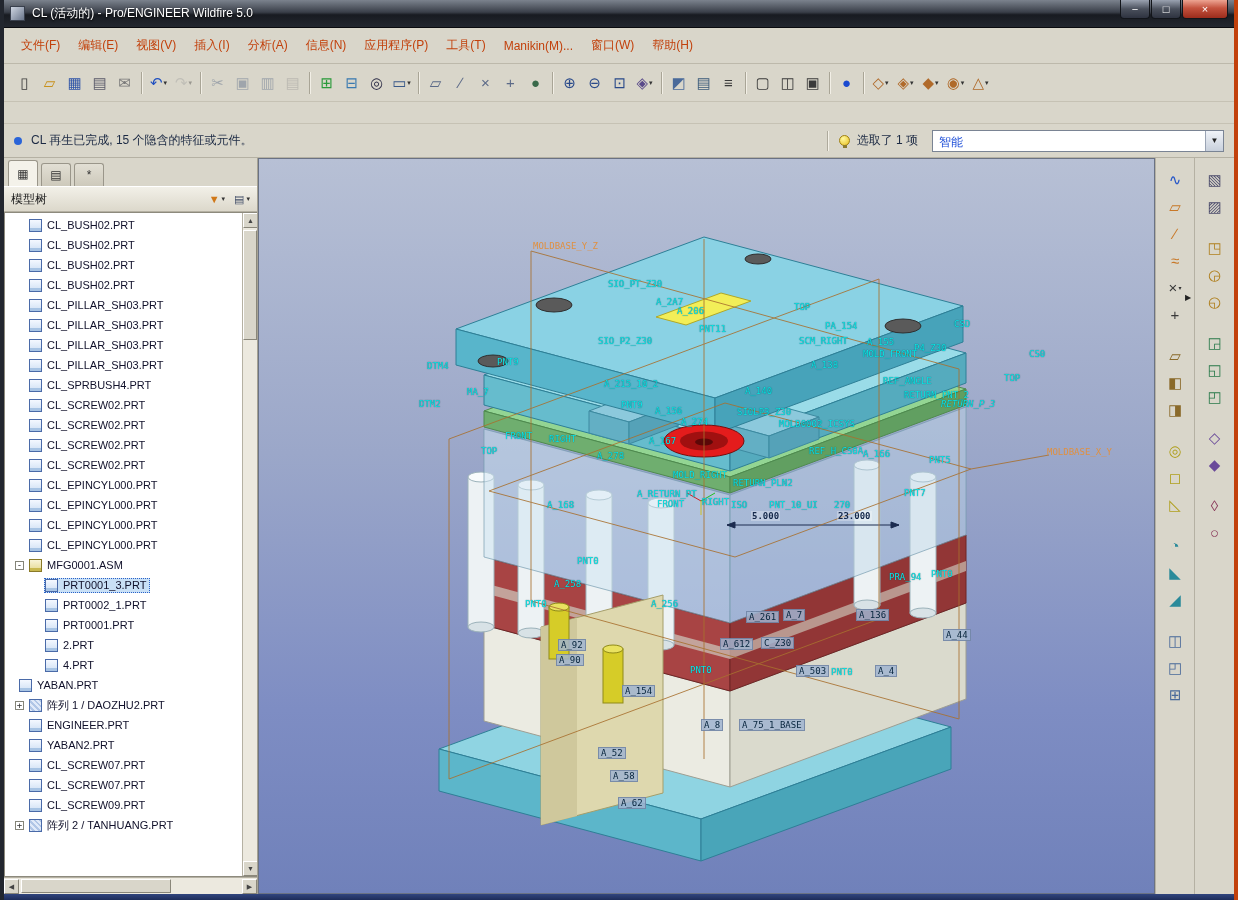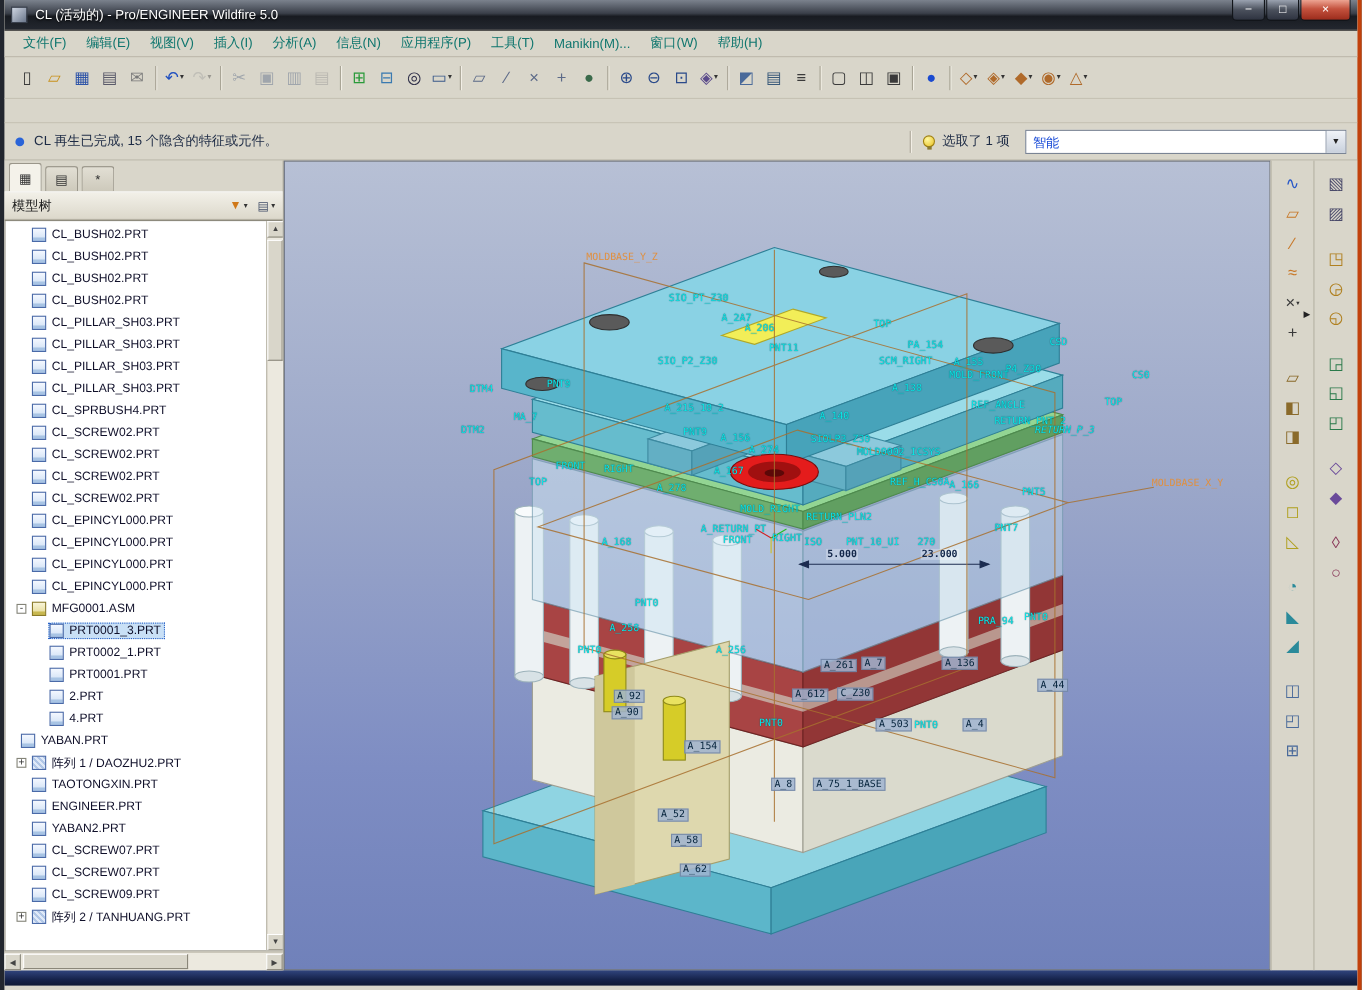--- a/index.html
+++ b/index.html
@@ -18,22 +18,22 @@
     border:1px solid #39404d;margin-right:7px;flex:none;}
   .title-text{color:#fff;font-size:12px;text-shadow:0 1px 2px #000;white-space:nowrap;}
   .win-buttons{margin-left:auto;display:flex;align-self:flex-start;}
   .win-btn{width:30px;height:19px;display:flex;align-items:center;justify-content:center;
     color:#fff;font-size:11px;line-height:1;margin-left:1px;
     background:linear-gradient(#9aa2b0,#4a505c 50%,#2e3340);
     border:1px solid #12151a;border-top:none;border-radius:0 0 4px 4px;}
   .win-btn.close{width:46px;background:linear-gradient(#eaa violet,#c4523e 45%,#9c2c1c);
     background:linear-gradient(#eda492,#c4523e 45%,#9c2c1c);}
   
-  .menubar{height:24px;display:flex;align-items:center;padding:0 8px;
-    background:#d9d6ca;border-bottom:1px solid #bdb9ab;font-size:12px;color:#0f766e;}
+  .menubar{height:36px;display:flex;align-items:center;padding:0 8px;
+    background:#d9d6ca;border-bottom:1px solid #bdb9ab;font-size:12px;color:#c2410c;}
   .menu-item{padding:4px 9px;white-space:nowrap;cursor:default;}
   
   .toolbar{height:38px;display:flex;align-items:center;padding:0 8px;
     border-bottom:1px solid #c6c2b4;}
   .tbtn{width:25px;height:24px;display:flex;align-items:center;justify-content:center;
     font-size:15px;line-height:1;cursor:default;flex:none;}
   .tbtn .caret{font-size:7px;color:#333;margin-left:1px;}
   .tbtn.disabled{opacity:.38;}
   .tsep{width:1px;height:22px;background:#a9a596;box-shadow:1px 0 0 #f2efe6;margin:0 4px;flex:none;}
   .toolgap{height:22px;border-bottom:1px solid #c6c2b4;}
@@ -487,27 +487,20 @@
               <span class="tcontent">
                 <span class="ticon part"></span>
                 <span class="tlabel">YABAN.PRT</span>
               </span>
             </div>
             <div class="trow" style="padding-left: 10px;">
               <span class="ebox">+</span>
               <span class="tcontent">
                 <span class="ticon pattern"></span>
                 <span class="tlabel">阵列 1 / DAOZHU2.PRT</span>
-              </span>
-            </div>
-            <div class="trow" style="padding-left: 10px;">
-              <span class="ebox none"></span>
-              <span class="tcontent">
-                <span class="ticon part"></span>
-                <span class="tlabel">TAOTONGXIN.PRT</span>
               </span>
             </div>
             <div class="trow" style="padding-left: 10px;">
               <span class="ebox none"></span>
               <span class="tcontent">
                 <span class="ticon part"></span>
                 <span class="tlabel">ENGINEER.PRT</span>
               </span>
             </div>
             <div class="trow" style="padding-left: 10px;">

